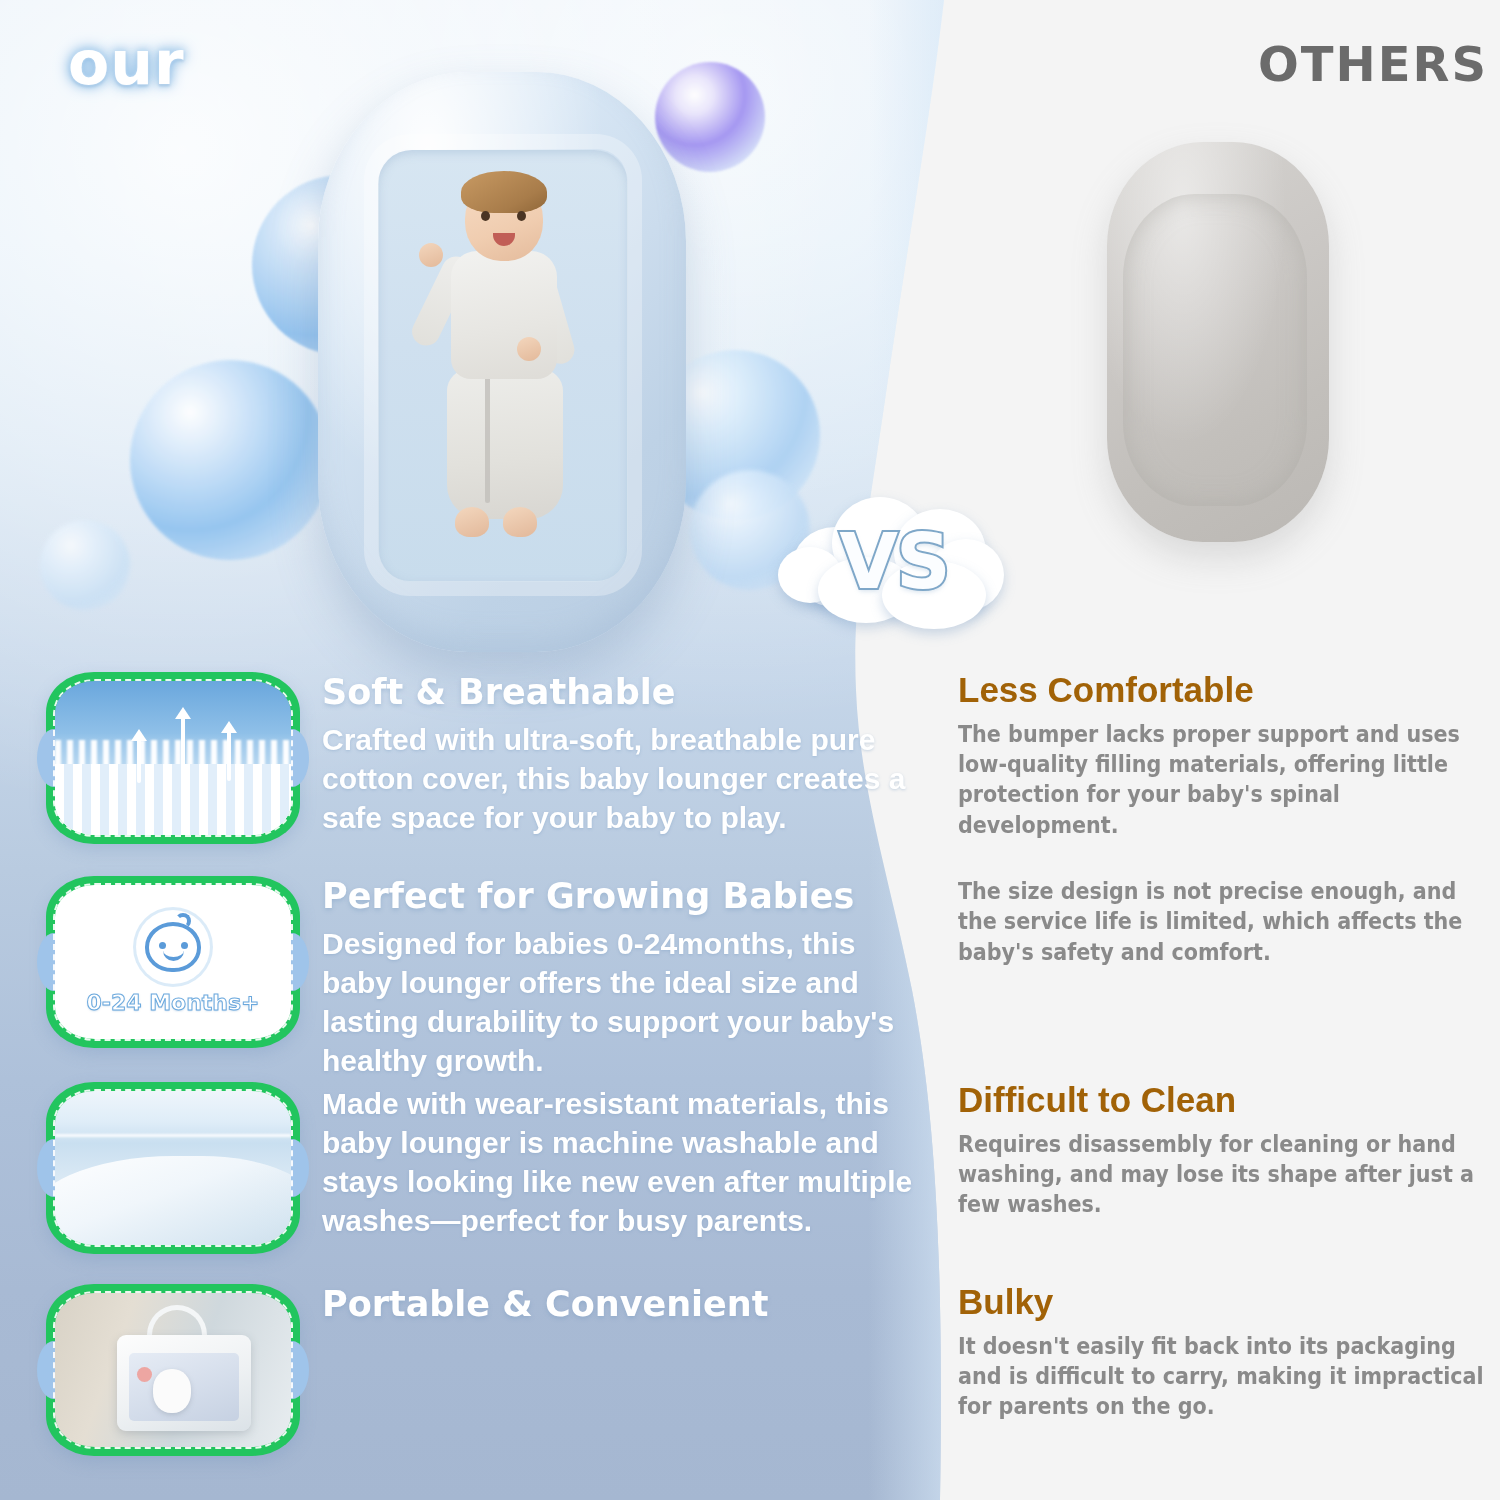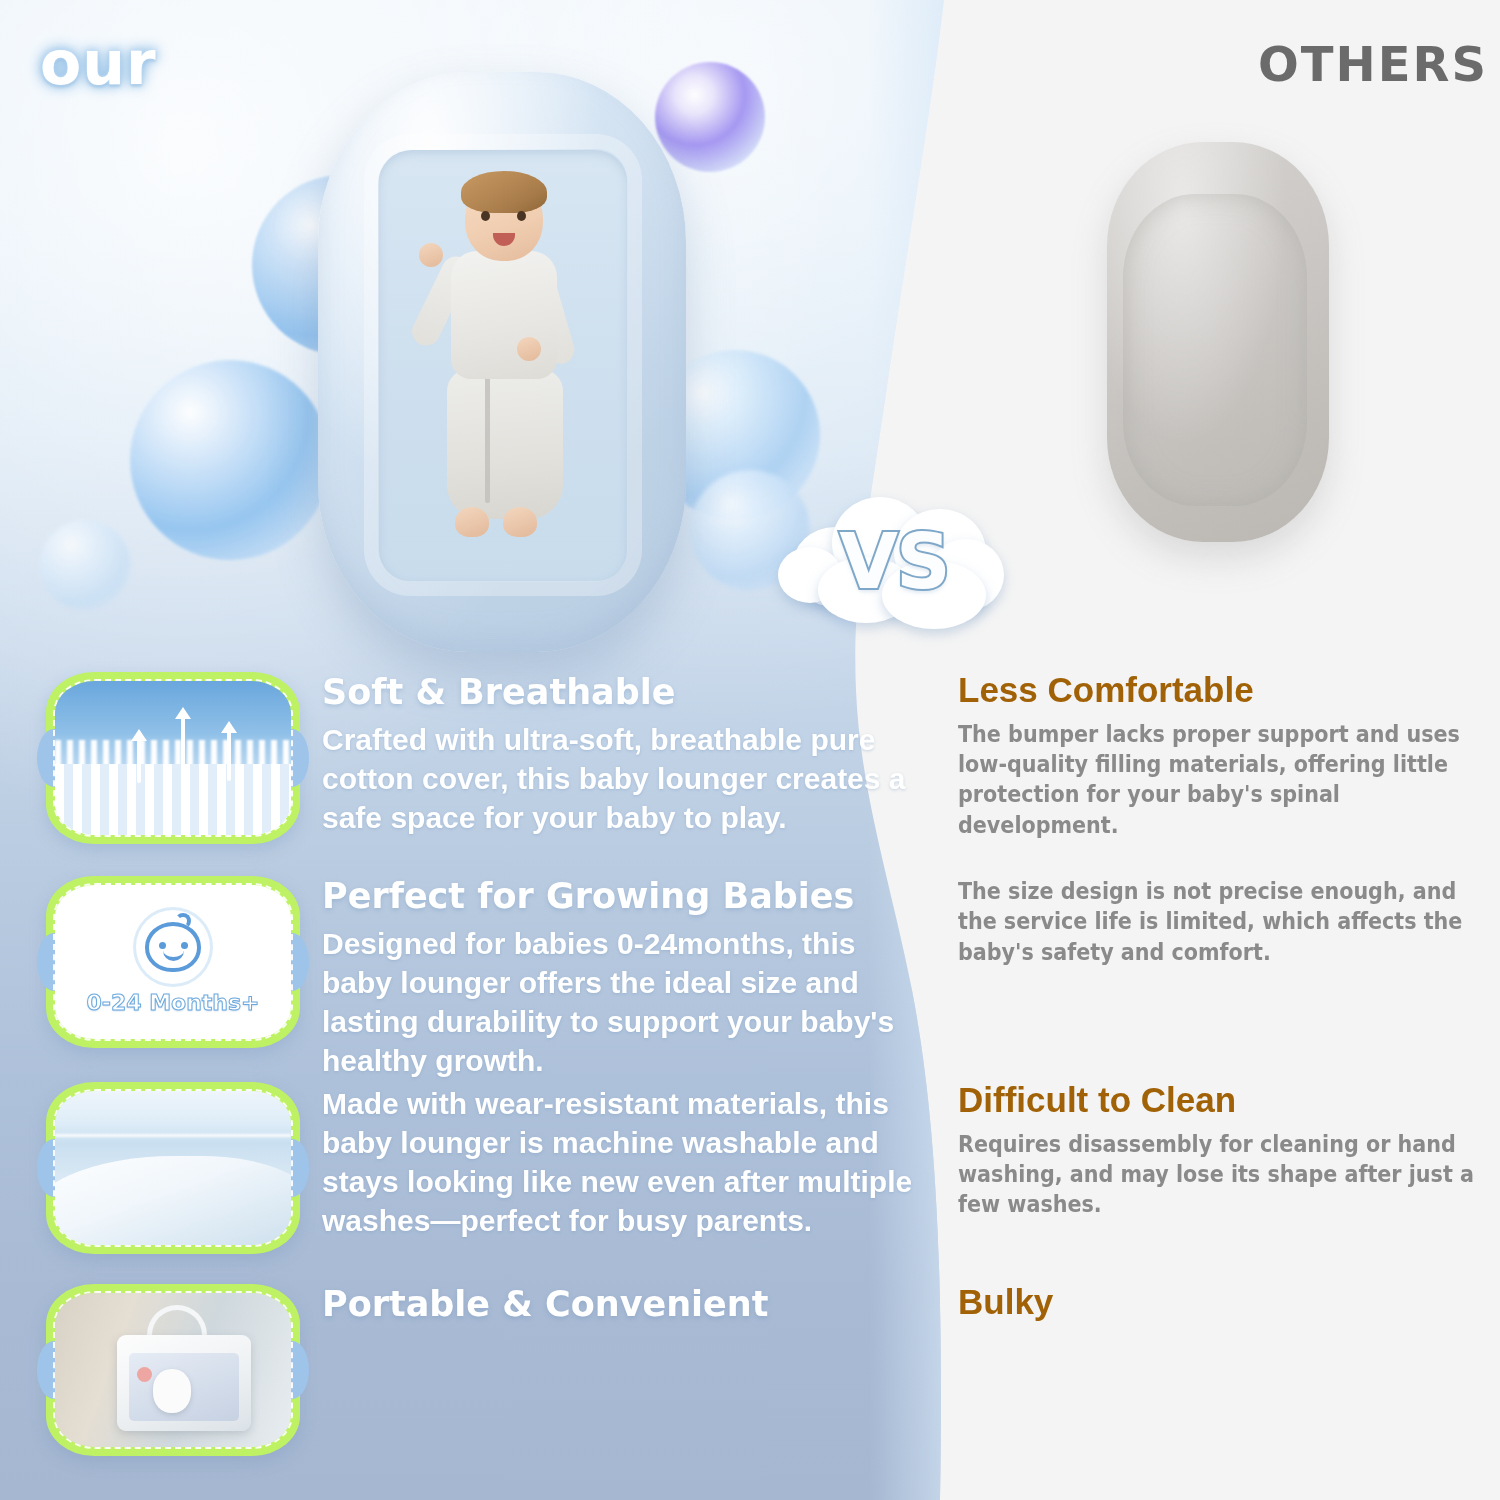--- a/index.html
+++ b/index.html
@@ -64,21 +64,21 @@
         filter:blur(1.5px); opacity:.85; }
   .b5 { left:690px; top:470px; width:120px; height:120px;
         background:radial-gradient(circle at 34% 28%, #ffffff 0%, #e2f0fd 24%, #bcd9f4 64%, rgba(222,238,252,0.25) 100%);
         filter:blur(2px); opacity:.8; }
   .b6 { left:40px; top:520px; width:90px; height:90px;
         background:radial-gradient(circle at 34% 28%, #ffffff 0%, #e6f2fd 26%, #c6dff5 66%, rgba(226,240,252,0.2) 100%);
         filter:blur(2px); opacity:.7; }
 
   
   .our-logo {
-    position:absolute; left:40px; top:28px;
+    position:absolute; left:68px; top:28px;
     font-size:60px; font-weight:bold; letter-spacing:1px;
     color:#ffffff;
     font-family:"DejaVu Sans", sans-serif;
     text-shadow:
       0 0 3px #cfe4f7, 0 0 8px #9cc6ea, 0 0 16px #79b0e0,
       0 2px 3px rgba(80,130,180,0.45);
     text-align: right;
   }
 
   
@@ -195,21 +195,21 @@
   
   .feat { position:absolute; left:46px; width:880px; display:flex; gap:22px; align-items:flex-start; }
   .feat.f1 { top:672px; }
   .feat.f2 { top:876px; }
   .feat.f3 { top:1082px; }
   .feat.f4 { top:1284px; }
 
   .feat-icon {
     flex:0 0 254px; width:254px; height:172px; position:relative;
     border-radius:48px/40px;
-    background:#bef264;
+    background:#22c55e;
     padding:7px;
     box-shadow:0 6px 16px rgba(110,145,185,0.28);
   }
   .feat-icon .plate {
     position:absolute; inset:7px;
     border-radius:42px/34px;
     overflow:hidden;
     border:2px dashed rgba(255,255,255,0.9);
   }
   .feat-icon .scallop-l, .feat-icon .scallop-r {
@@ -445,15 +445,16 @@
   </div>
   <div class="con c2">
     <div class="con-body">The size design is not precise enough, and the service life is limited, which affects the baby's safety and comfort.</div>
   </div>
   <div class="con c3">
     <div class="con-title">Difficult to Clean</div>
     <div class="con-body">Requires disassembly for cleaning or hand washing, and may lose its shape after just a few washes.</div>
   </div>
   <div class="con c4">
     <div class="con-title">Bulky</div>
+    <div class="con-body">It doesn't easily fit back into its packaging and is difficult to carry, making it impractical for parents on the go.</div>
   </div>
 
 </div>
 
 </body></html>

